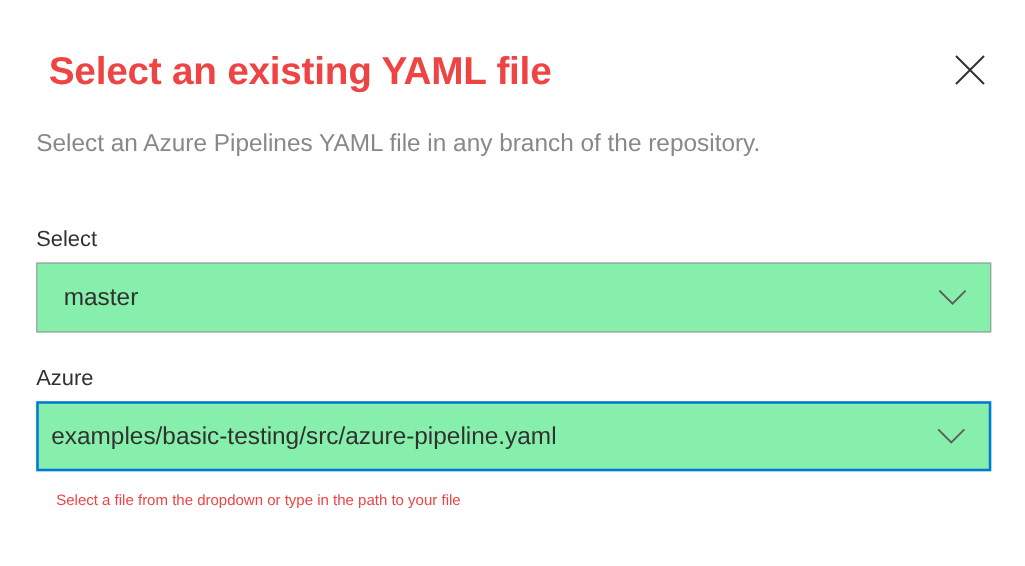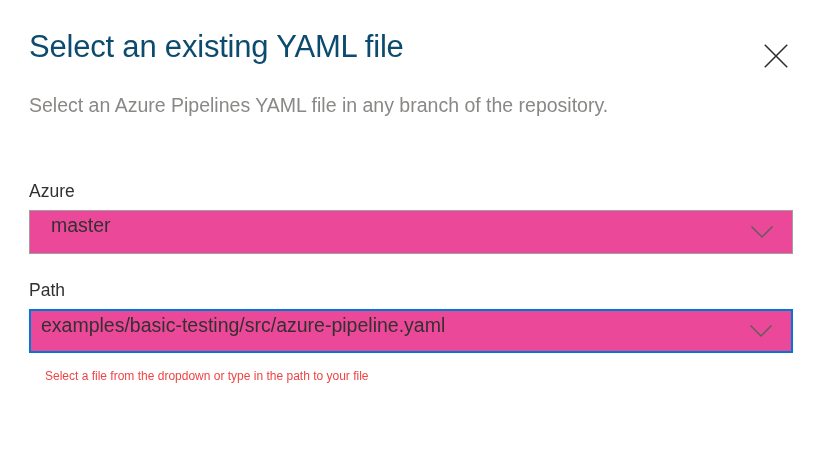--- a/index.html
+++ b/index.html
@@ -29,25 +29,25 @@
   
   .panel-header {
     position: absolute;
     left: 29px;
     top: 28px;
     width: 762px;
   }
 
   .panel-title {
     font-size: 31px;
-    font-weight: 400;
+    font-weight: 700;
     line-height: 38px;
-    color: #0c4a6e;
+    color: #ef4444;
     letter-spacing: -0.2px;
-    margin: 0;
+    margin: 10px;
     padding: 0;
     white-space: nowrap;
   }
 
   .panel-subtitle {
     margin: 24px 0 0 0;
     padding: 0;
     font-size: 19.5px;
     font-weight: 400;
     line-height: 30px;
@@ -86,25 +86,25 @@
     color: #323130;
     display: block;
     margin: 0 0 7px 0;
     padding: 0;
   }
 
   .combo {
     position: relative;
     box-sizing: border-box;
     width: 764px;
-    height: 44px;
-    background: #ec4899;
+    height: 56px;
+    background: #86efac;
     border: 1px solid #a19f9d;
     display: flex;
-    align-items: flex-start;
+    align-items: center;
     cursor: pointer;
   }
   .combo.is-focused {
     border: 2px solid #0078d4;
   }
 
   .combo-value {
     flex: 1 1 auto;
     font-size: 19.5px;
     font-weight: 400;
@@ -160,33 +160,33 @@
     <span>
       <svg width="28" height="28" viewBox="0 0 28 28" aria-hidden="true">
         <path d="M2.8 2.8 L25.2 25.2 M25.2 2.8 L2.8 25.2" stroke="#323130" stroke-width="1.6" fill="none"></path>
       </svg>
     </span>
   </button>
 
   <div class="form-area">
 
     <div class="field-block">
-      <label class="field-label">Azure</label>
+      <label class="field-label">Select</label>
       <div class="combo">
         <input class="combo-value" type="text" readonly="" value="master" style="">
         <span class="combo-chevron">
           <svg width="22" height="13" viewBox="0 0 22 13" aria-hidden="true">
             <path d="M1 1 L11 11 L21 1" stroke="#605e5c" stroke-width="1.5" fill="none" stroke-linecap="square"></path>
           </svg>
         </span>
       </div>
     </div>
 
     <div class="field-block">
-      <label class="field-label">Path</label>
+      <label class="field-label">Azure</label>
       <div class="combo is-focused">
         <input class="combo-value" type="text" value="examples/basic-testing/src/azure-pipeline.yaml" style="">
         <span class="combo-chevron">
           <svg width="22" height="13" viewBox="0 0 22 13" aria-hidden="true">
             <path d="M1 1 L11 11 L21 1" stroke="#605e5c" stroke-width="1.5" fill="none" stroke-linecap="square"></path>
           </svg>
         </span>
       </div>
       <p class="field-help">Select a file from the dropdown or type in the path to your file</p>
     </div>

